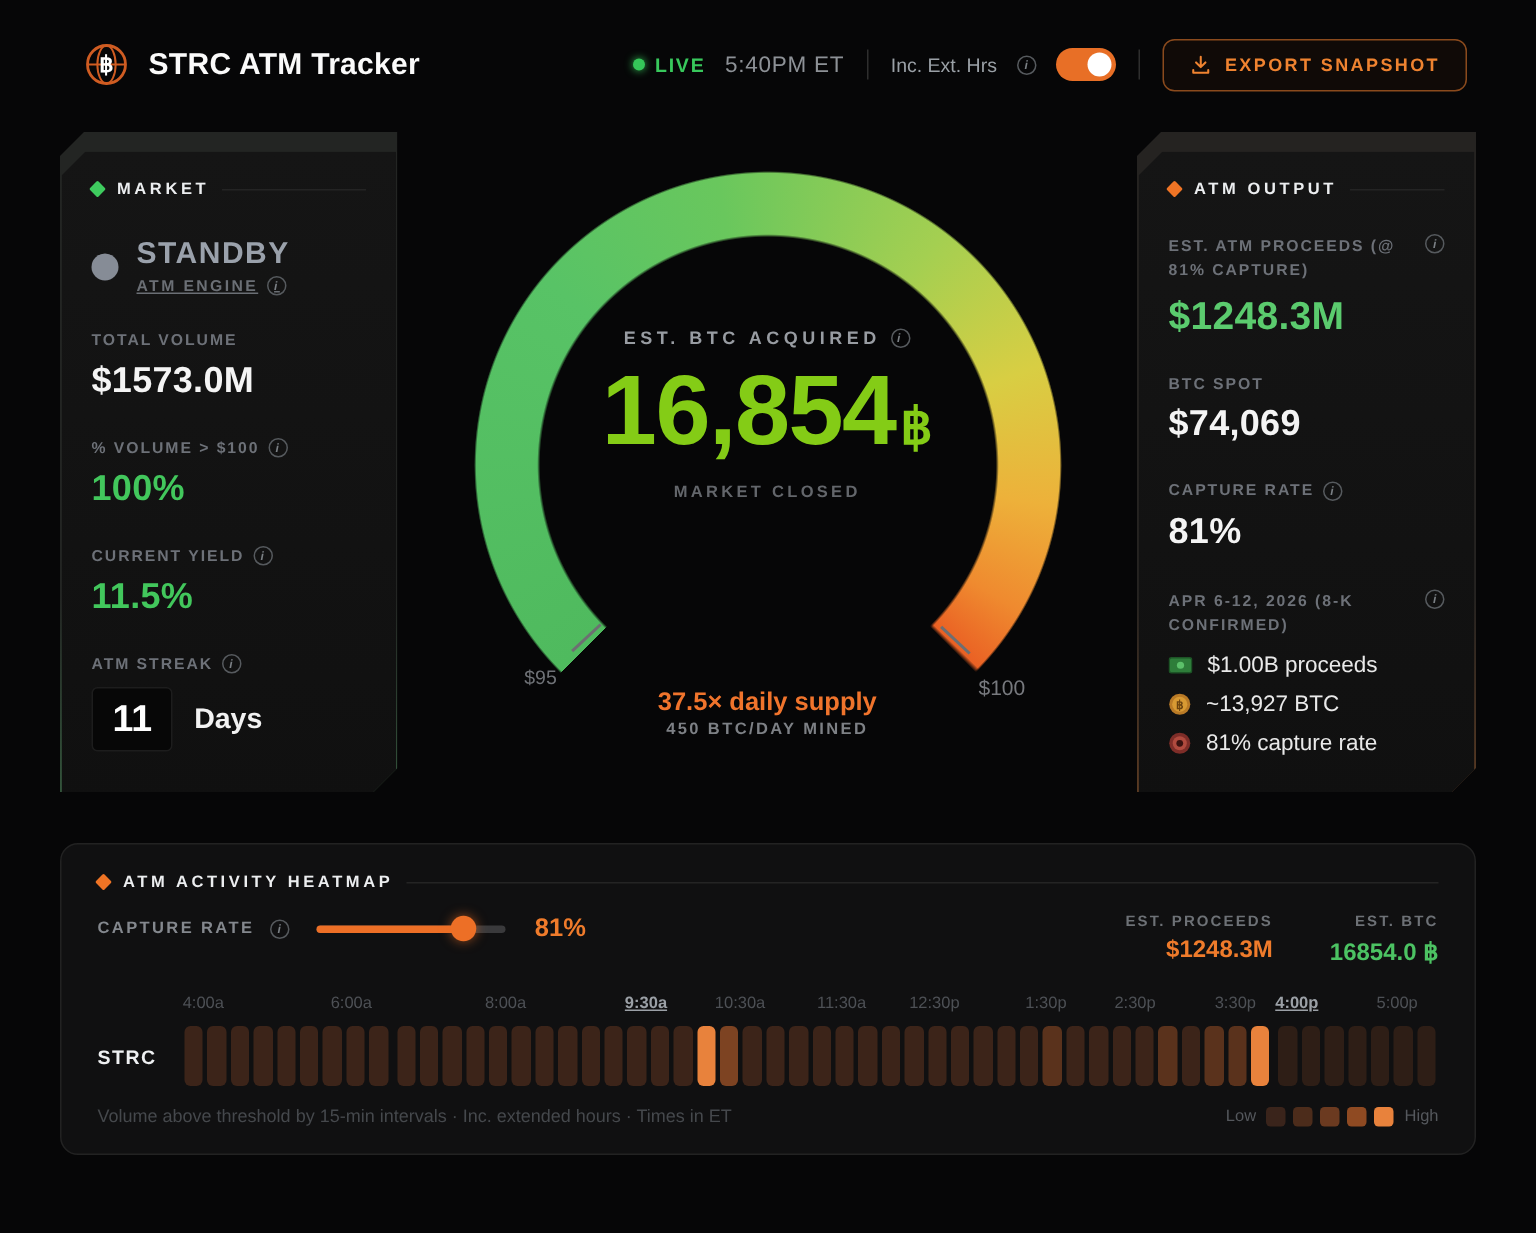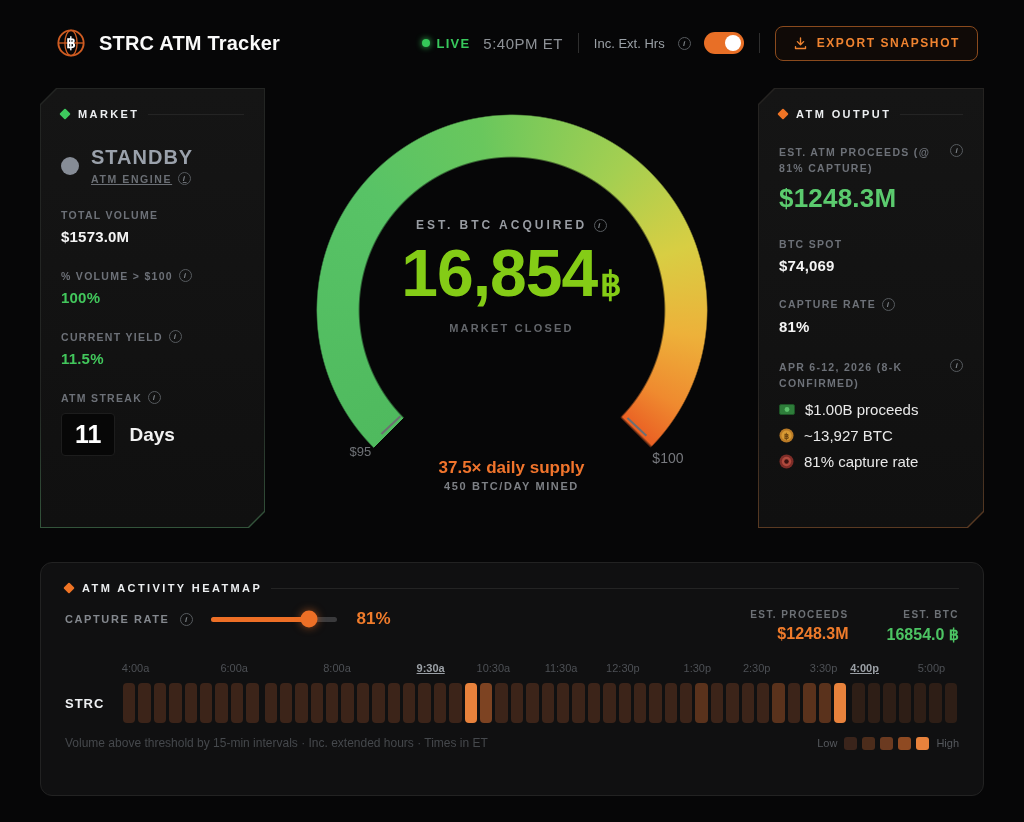--- a/index.html
+++ b/index.html
@@ -29,37 +29,37 @@
 
   
   main { margin:18px 40px 0; display:grid; grid-template-columns:225px 1fr 226px; height:440px; }
 
   
   .pwrap { clip-path:polygon(16px 0, 100% 0, 100% calc(100% - 16px), calc(100% - 16px) 100%, 0 100%, 0 16px);
     padding:1px; height:440px; }
   .pwrap.green { background:linear-gradient(180deg,#232523 0%,#232523 70%,#33543b 100%); }
   .pwrap.orange { background:linear-gradient(180deg,#252321 0%,#252321 70%,#5a3a22 100%); }
   .panel { clip-path:polygon(16px 0, 100% 0, 100% calc(100% - 16px), calc(100% - 16px) 100%, 0 100%, 0 16px);
-    background:linear-gradient(180deg,#151515,#101010); height:100%; padding:19px 20px; }
+    background:linear-gradient(180deg,#151515,#101010); height:100%; padding:19px 20px;margin-top:12px; }
   .sec-head { display:flex; align-items:center; gap:9px; }
   .sec-head .dmd { width:8px; height:8px; transform:rotate(45deg); border-radius:1px; flex:none; }
   .dmd.g { background:#3ecb5e; } .dmd.o { background:#ef7425; }
   .sec-head .ttl { font-size:11px; font-weight:bold; letter-spacing:2.4px; color:#eceef0; white-space:nowrap; }
   .sec-head .line { flex:1; height:1px; background:#242424; }
 
   .status-row { display:flex; align-items:center; gap:12px; margin-top:26px; }
   .status-dot { width:18px; height:18px; border-radius:50%; background:#868c96; flex:none; }
   .status-name { font-size:20px; font-weight:bold; letter-spacing:1px; color:#9aa1ab; }
   .status-sub { display:flex; align-items:center; gap:6px; margin-top:3px;
     font-size:10.5px; letter-spacing:1.6px; color:#6b6f75; font-weight:bold;text-decoration:underline; }
 
   .metric { margin-top:24px; }
   .m-label { display:flex; align-items:center; gap:6px; font-size:10.5px; font-weight:bold;
     letter-spacing:1.3px; color:#6d7178; }
-  .m-value { margin-top:7px; font-size:15px; font-weight:bold; letter-spacing:.2px; color:#f4f4f4; }
+  .m-value { margin-top:7px; font-size:24px; font-weight:bold; letter-spacing:.2px; color:#f4f4f4; }
   .m-value.green { color:#42c75c; }
   .streak-row { display:flex; align-items:center; gap:14px; margin-top:9px; }
   .streak-box { background:#070707; border:1px solid #1d1d1d; border-radius:4px; padding:6px 13px;
     font-size:25px; font-weight:bold; color:#fff; }
   .streak-unit { font-size:19px; font-weight:bold; color:#f2f2f2; }
 
   .m-label2 { display:flex; align-items:flex-start; gap:8px; justify-content:space-between; }
   .m-label2 .t { font-size:10.5px; font-weight:bold; letter-spacing:1.3px; color:#6d7178; line-height:1.55; max-width:160px; }
   .big-green { margin-top:6px; font-size:26px; font-weight:bold; color:#5bcb6e; letter-spacing:.2px; }
 
@@ -89,21 +89,21 @@
   .g-max { position:absolute; right:24px; top:336px; font-size:14px; color:#77797e; }
   .g-tick { position:absolute; width:1.5px; height:26px; background:#6d6f72; }
   .g-tick.l { left:74px; top:298px; transform:rotate(47deg); }
   .g-tick.r { right:70px; top:300px; transform:rotate(-47deg); }
   .g-supply { position:absolute; left:0; right:0; top:344px; text-align:center;
     color:#f0742c; font-size:17px; font-weight:bold; }
   .g-mined { position:absolute; left:0; right:0; top:366px; text-align:center;
     color:#7d8085; font-size:11px; font-weight:bold; letter-spacing:1.6px; }
 
   
-  .hm { margin:34px 40px 0; height:234px; background:#101011; border:1px solid #222;
+  .hm { margin:34px 40px 0; height:208px; background:#101011; border:1px solid #222;
     border-radius:12px; padding:19px 24px 12px; }
   .hm-controls { margin-top:15px; display:flex; align-items:flex-start; justify-content:space-between; }
   .hm-cap { display:flex; align-items:center; gap:10px; }
   .hm-cap .lbl { font-size:11px; font-weight:bold; letter-spacing:1.6px; color:#84888e; }
   .slider { position:relative; width:126px; height:5px; border-radius:3px; background:#3a3a3c; margin-left:8px; }
   .slider .fill { position:absolute; left:0; top:0; bottom:0; border-radius:3px; background:#ed6f26; }
   .slider .knob { position:absolute; top:50%; transform:translate(-50%,-50%); width:17px; height:17px;
     border-radius:50%; background:#ed6f26; box-shadow:0 0 8px rgba(237,111,38,.6); cursor:pointer; }
   .hm-cap .val { font-size:17px; font-weight:bold; color:#ef7b2b; margin-left:10px; }
   .hm-stats { display:flex; gap:38px; }

